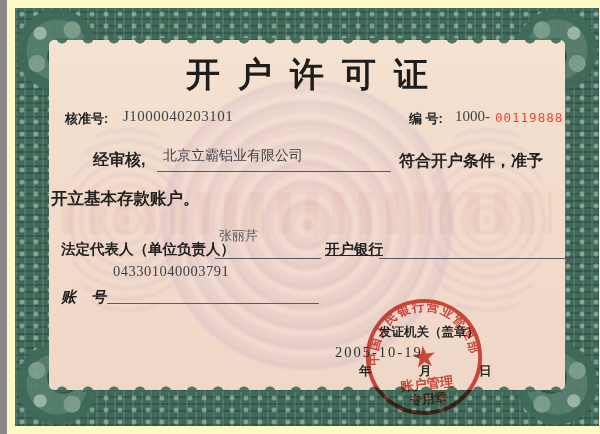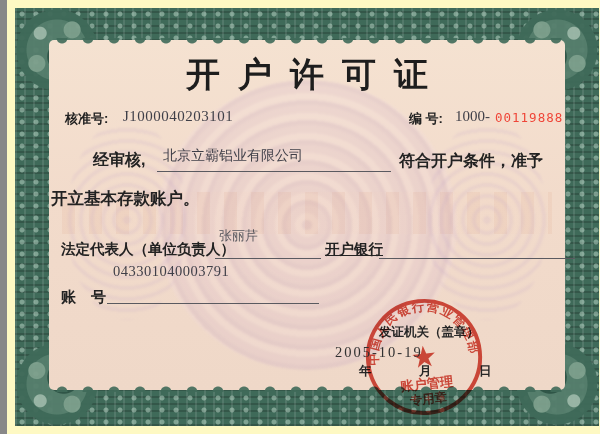--- a/index.html
+++ b/index.html
@@ -95,21 +95,21 @@
   <div class="abs uline" style="left:150px;top:171px;width:234px;"></div>
   <div class="abs lab" style="left:392px;top:151px;font-size:16px;text-align:right;">符合开户条件，准予</div>
   <div class="abs lab" style="left:54px;top:240px;font-size:14.5px;">法定代表人（单位负责人）</div>
 
   <div class="abs lab" style="left:44px;top:188px;font-size:16.5px;">开立基本存款账户。</div>
   <div class="abs typed" style="left:212px;top:227px;font-size:13px;color:#55555c;">张丽芹</div>
   <div class="abs uline" style="left:208px;top:258px;width:106px;"></div>
   <div class="abs lab" style="left:318px;top:240px;font-size:14.5px;text-decoration:underline;">开户银行</div>
   <div class="abs uline" style="left:372px;top:258px;width:196px;"></div>
 
-  <div class="abs lab" style="left:54px;top:288px;font-size:15px;">账　号</div>
+  <div class="abs lab" style="left:54px;top:288px;font-size:15px;font-style:italic;">账　号</div>
   <div class="abs typed" style="left:106px;top:263px;font-size:14.5px;letter-spacing:.5px;">043301040003791</div>
   <div class="abs uline" style="left:100px;top:303px;width:212px;"></div>
 
   <div class="abs issuer">发证机关（盖章）</div>
   <div class="abs date">2005-10-19</div>
   <div class="abs date-units">年 月 日</div>
 
   <svg class="seal" viewBox="0 0 128 128">
     <g transform="rotate(-6 64 64)" fill="none">
       <circle cx="64" cy="64" r="57" stroke="#d23a2c" stroke-width="4"></circle>

